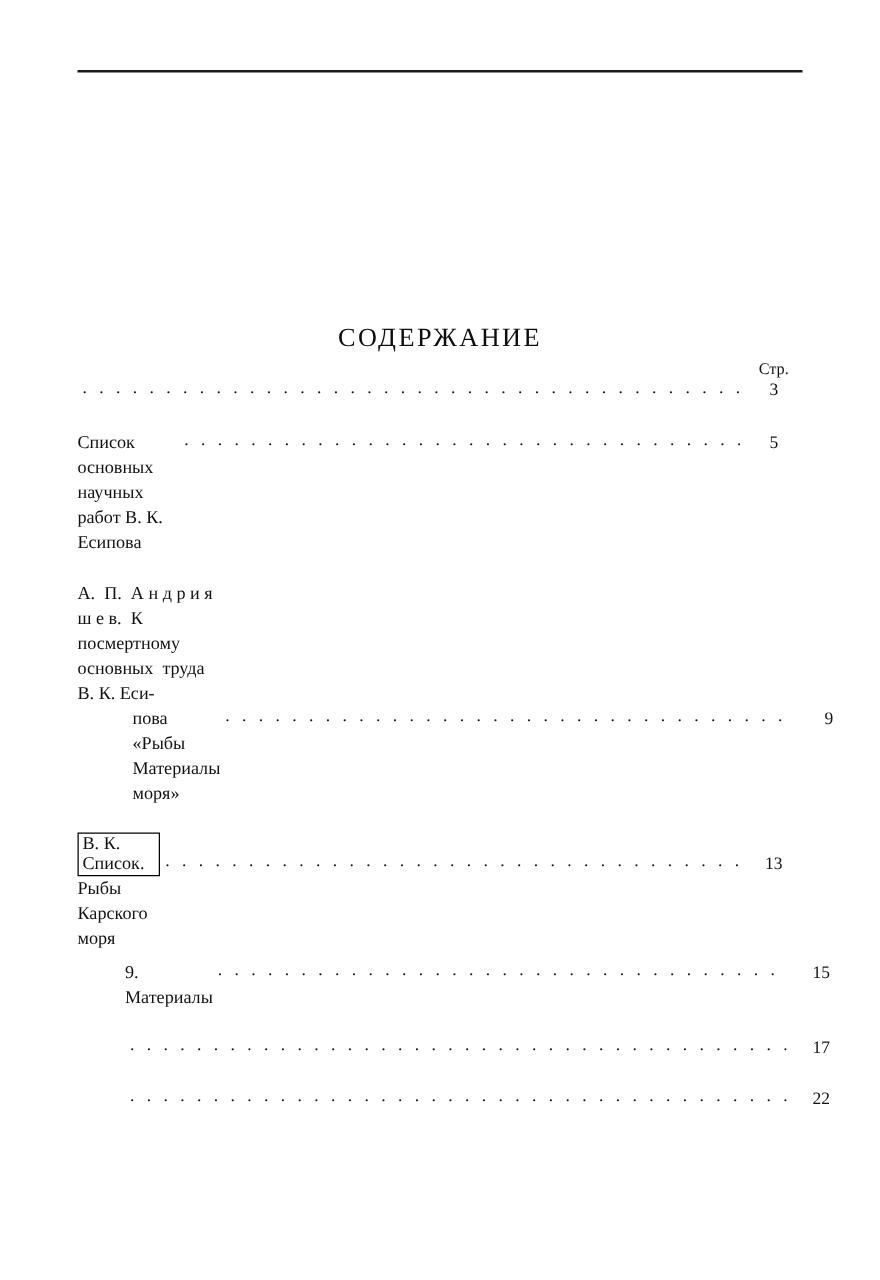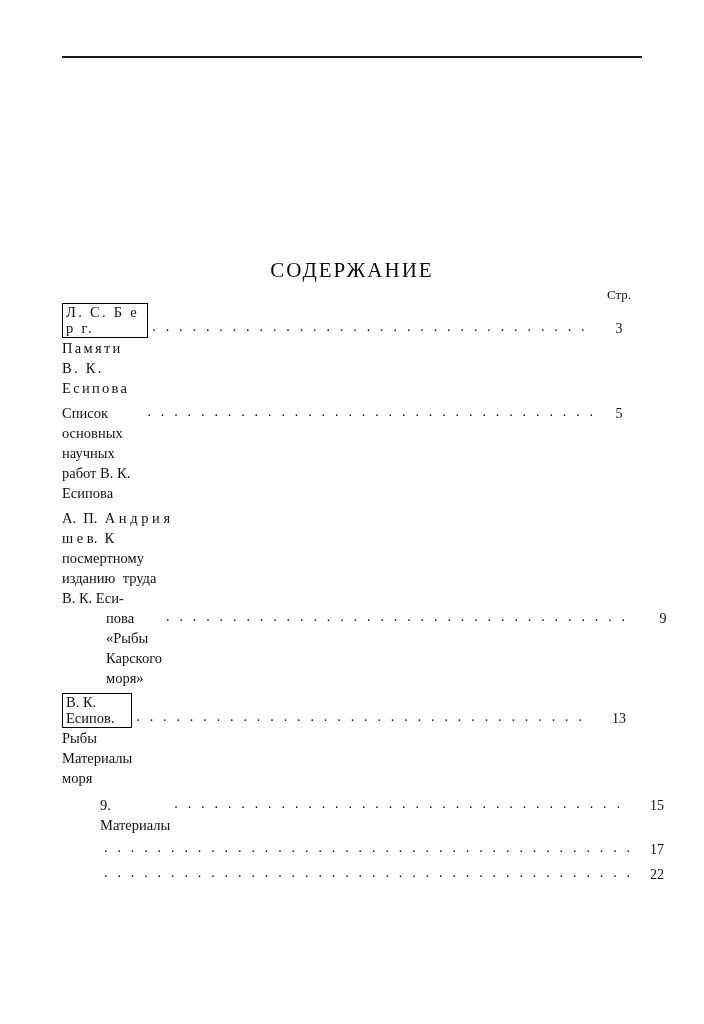--- a/index.html
+++ b/index.html
@@ -88,58 +88,57 @@
     border: 1px solid #000;
     padding: 0 3px 1px 3px;
     display: inline-block;
     line-height: 16px;
   }
   .sp {
     letter-spacing: 2.3px;
   }
   .indent1 { padding-left: 38px; }
   .hang { padding-left: 44px; }
-  .gap-a { margin-top: 5px; }
+  .gap-a { margin-top: 21px; }
   .gap-b { margin-top: 7px; }
   .nodots .dots { visibility: hidden; }
 </style>
 </head>
 <body>
 
 <div class="page">
 
   <div class="rule"></div>
 
   <div class="title">СОДЕРЖАНИЕ</div>
 
   <div class="pagecol-label">Стр.</div>
 
   <div class="toc">
       <div class="row  ">
-        <span class="label sp"><span class="boxed">Л. С. Б е р г.</span><span> Памяти  В. К.  Есипова</span></span>
         <span class="dots">. . . . . . . . . . . . . . . . . . . . . . . . . . . . . . . . . . . . . . . . . . . . . . . . . . . . . . . . . . . . . . . . . . . . . . . . . . . . . . . . . . . . . . . . . . . . . . . . . . . . . . . . . . . . . . . . . . . . . . . . </span>
         <span class="pageno">3</span>
       </div>
       <div class="row  gap-a">
         <span class="label">Список основных научных работ В. К. Есипова</span>
         <span class="dots">. . . . . . . . . . . . . . . . . . . . . . . . . . . . . . . . . . . . . . . . . . . . . . . . . . . . . . . . . . . . . . . . . . . . . . . . . . . . . . . . . . . . . . . . . . . . . . . . . . . . . . . . . . . . . . . . . . . . . . . . </span>
         <span class="pageno">5</span>
       </div>
       <div class="row gap-a nodots">
-        <span class="label">А.  П.  А н д р и я ш е в.  К  посмертному  изданию  труда  В. К. Еси-</span>
+        <span class="label">А.  П.  А н д р и я ш е в.  К  посмертному  основных  труда  В. К. Еси-</span>
         <span class="dots">. . . . . . . . . . . . . . . . . . . . . . . . . . . . . . . . . . . . . . . . . . . . . . . . . . . . . . . . . . . . . . . . . . . . . . . . . . . . . . . . . . . . . . . . . . . . . . . . . . . . . . . . . . . . . . . . . . . . . . . . </span>
         <span class="pageno"></span>
       </div>
       <div class="row hang ">
-        <span class="label">пова «Рыбы  Карского  моря»</span>
+        <span class="label">пова «Рыбы  Материалы  моря»</span>
         <span class="dots">. . . . . . . . . . . . . . . . . . . . . . . . . . . . . . . . . . . . . . . . . . . . . . . . . . . . . . . . . . . . . . . . . . . . . . . . . . . . . . . . . . . . . . . . . . . . . . . . . . . . . . . . . . . . . . . . . . . . . . . . </span>
         <span class="pageno">9</span>
       </div>
       <div class="row  gap-a">
-        <span class="label"><span class="boxed">В. К. Есипов.</span><span> Рыбы  Материалы  моря</span></span>
+        <span class="label"><span class="boxed">В. К. Список.</span><span> Рыбы  Карского  моря</span></span>
         <span class="dots">. . . . . . . . . . . . . . . . . . . . . . . . . . . . . . . . . . . . . . . . . . . . . . . . . . . . . . . . . . . . . . . . . . . . . . . . . . . . . . . . . . . . . . . . . . . . . . . . . . . . . . . . . . . . . . . . . . . . . . . . </span>
         <span class="pageno">13</span>
       </div>
       <div class="row indent1 gap-b">
         <span class="label">9.  Материалы</span>
         <span class="dots">. . . . . . . . . . . . . . . . . . . . . . . . . . . . . . . . . . . . . . . . . . . . . . . . . . . . . . . . . . . . . . . . . . . . . . . . . . . . . . . . . . . . . . . . . . . . . . . . . . . . . . . . . . . . . . . . . . . . . . . . </span>
         <span class="pageno">15</span>
       </div>
       <div class="row indent1 gap-a">
         <span class="dots">. . . . . . . . . . . . . . . . . . . . . . . . . . . . . . . . . . . . . . . . . . . . . . . . . . . . . . . . . . . . . . . . . . . . . . . . . . . . . . . . . . . . . . . . . . . . . . . . . . . . . . . . . . . . . . . . . . . . . . . . </span>

